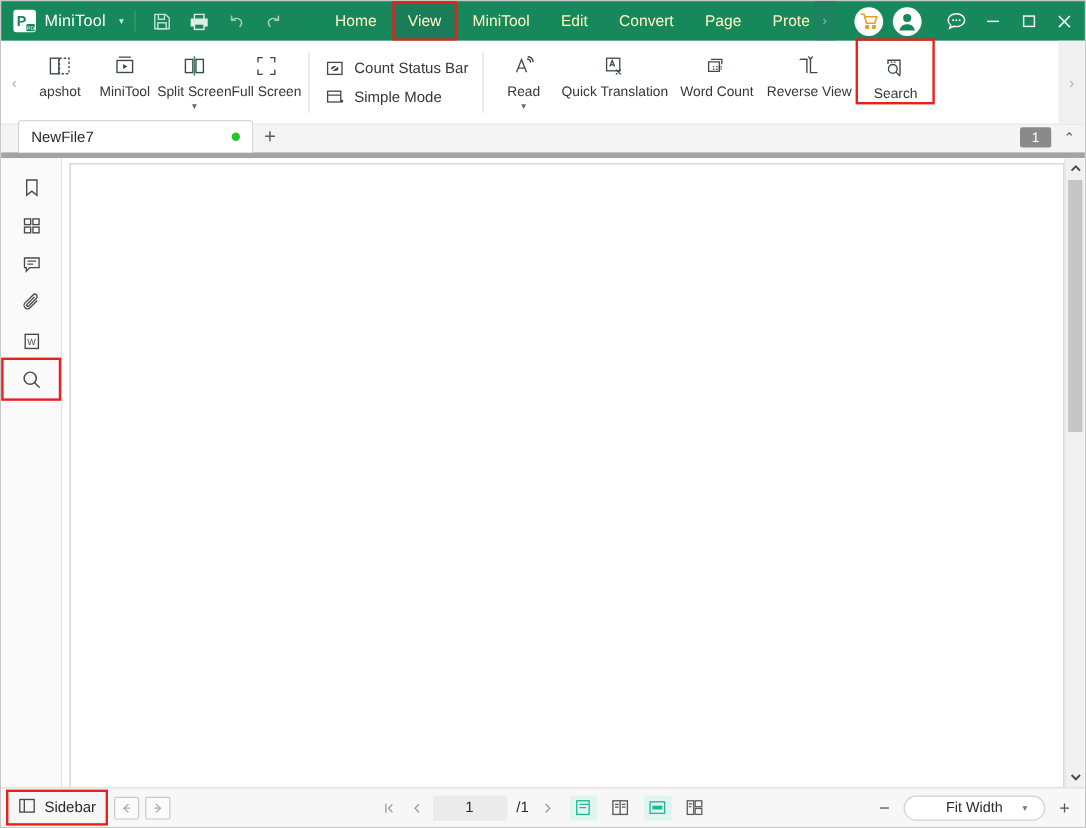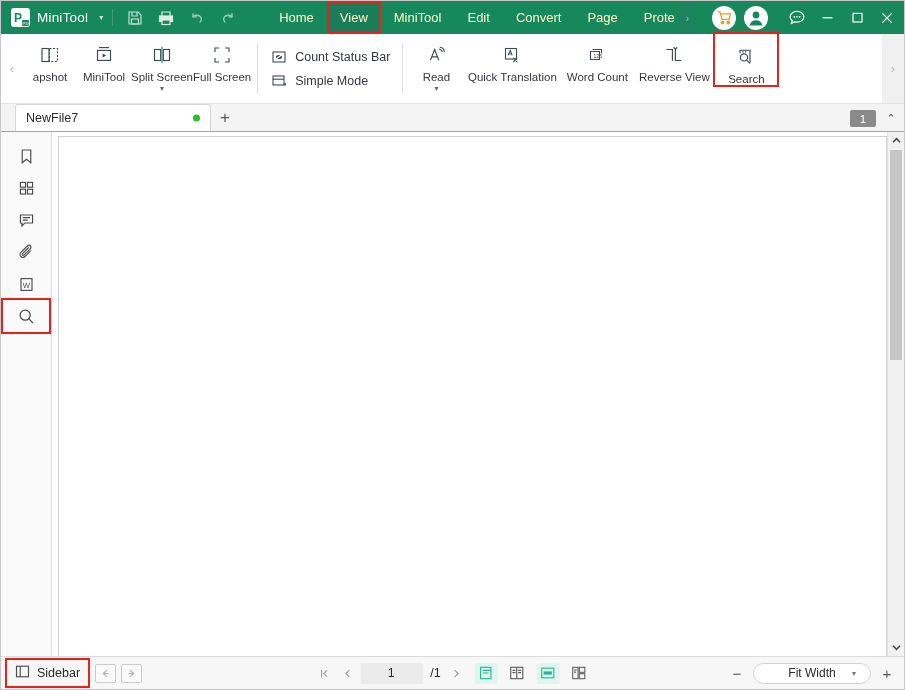--- a/index.html
+++ b/index.html
@@ -106,21 +106,21 @@
 
   .rib-stack { display: flex; flex-direction: column; justify-content: center; height: 70px; padding: 0 6px; gap: 7px; }
   .rib-small { display: flex; align-items: center; gap: 8px; color: #33383c; }
   .rib-small .si { width: 17px; height: 17px; display: flex; align-items: center; justify-content: center; color: #3e4a52; }
   .rib-small .sl { font-size: 12.5px; white-space: nowrap; }
 
   
   .tabstrip {
     height: 28px; min-height: 28px;
     background: #f4f4f4;
-    border-bottom: 1px solid #a3a3a3;
+    border-bottom: 5px solid #a3a3a3;
     display: flex; align-items: flex-end;
     position: relative;
     padding-left: 14px;
   }
   .doctab {
     height: 27px; width: 196px;
     background: #ffffff;
     border: 1px solid #d6d6d6;
     border-bottom: none;
     border-radius: 3px 3px 0 0;

